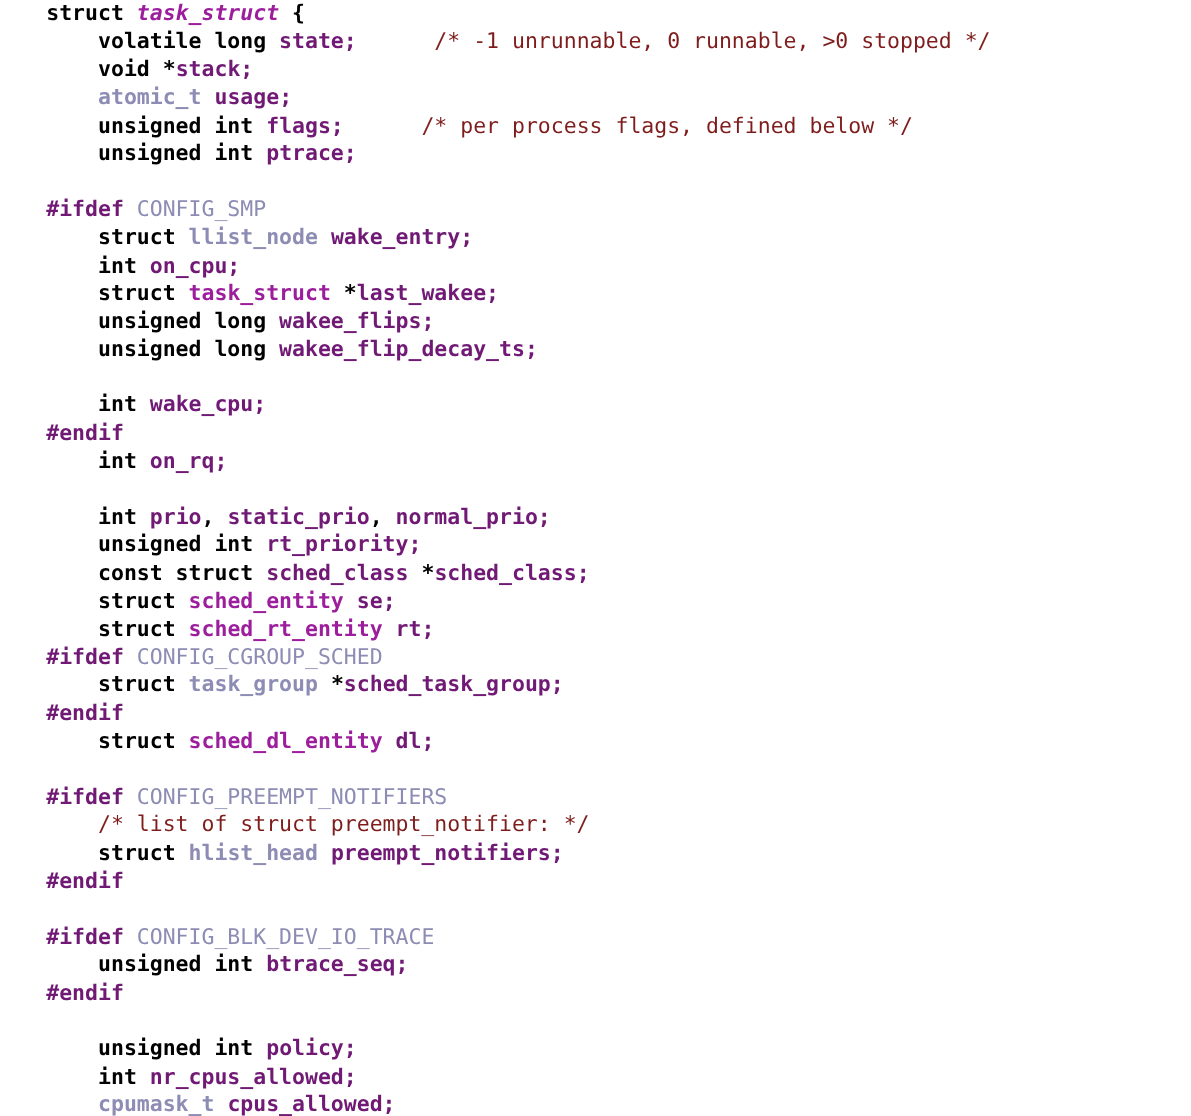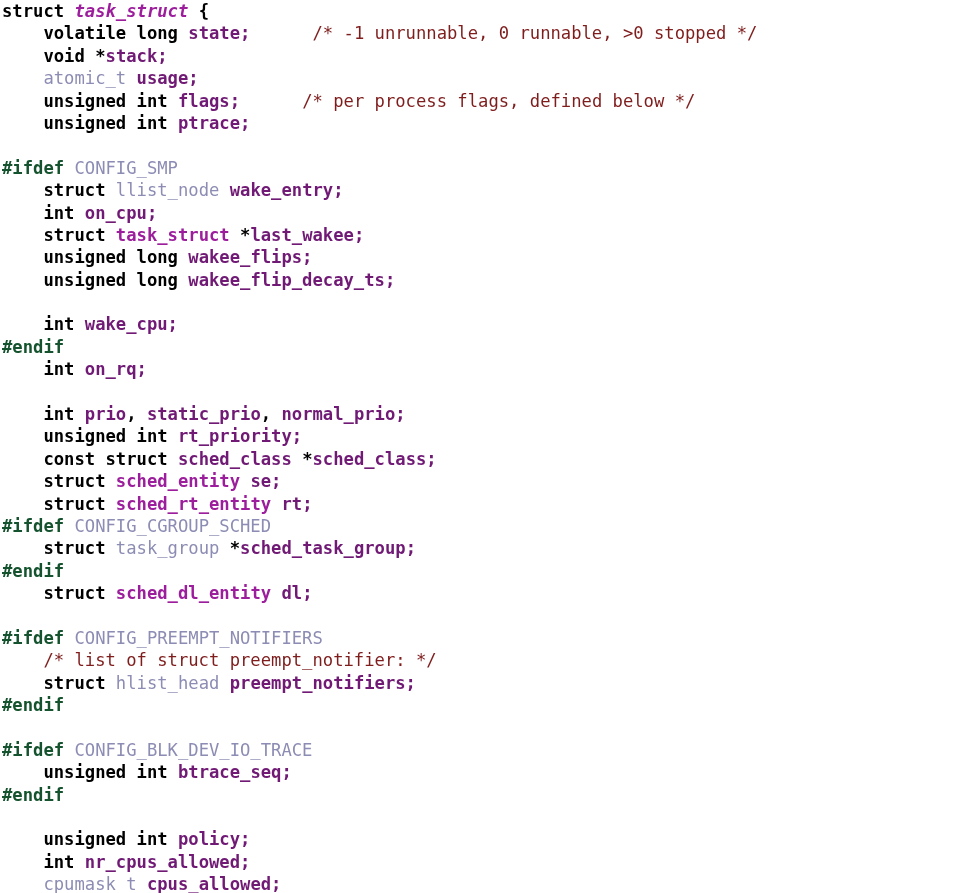--- a/index.html
+++ b/index.html
@@ -23,28 +23,29 @@
     line-height: 22.4px;
     letter-spacing: 0px;
     white-space: pre;
     color: #000000;
     -webkit-font-smoothing: none;
   }
   .ln {
     display: block;
     height: 22.4px;
     white-space: pre;
+    margin-left: 35px;
   }
   
   .kw      { color: #000000; font-weight: bold; }   
-  .pp      { color: #14532d; font-weight: bold; }   
+  .pp      { color: #701a75; font-weight: bold; }   
   .macro   { color: #8c8cb4; font-weight: normal; } 
   .type    { color: #9c1e9c; font-weight: bold; }   
   .typei   { color: #9c1e9c; font-weight: bold; font-style: italic; }
-  .utype   { color: #8c8cb4; font-weight: normal; text-align: right; } 
+  .utype   { color: #8c8cb4; font-weight: bold; text-align: right; } 
   .id      { color: #701a75; font-weight: bold; }   
   .cm      { color: #7f1d1d; font-weight: normal; } 
   .op      { color: #000000; font-weight: bold; }   
   .pl      { color: #000000; font-weight: bold; }
 </style>
 </head>
 <body>
 
 <pre id="code"><span class="ln"><span class="kw">struct</span><span class="pl"> </span><span class="typei">task_struct</span><span class="pl"> {</span></span><span class="ln"><span class="pl">    </span><span class="kw">volatile long</span><span class="pl"> </span><span class="id">state;</span><span class="pl">      </span><span class="cm">/* -1 unrunnable, 0 runnable, &gt;0 stopped */</span></span><span class="ln"><span class="pl">    </span><span class="kw">void</span><span class="pl"> </span><span class="op">*</span><span class="id">stack;</span></span><span class="ln"><span class="pl">    </span><span class="utype">atomic_t</span><span class="pl"> </span><span class="id">usage;</span></span><span class="ln"><span class="pl">    </span><span class="kw">unsigned int</span><span class="pl"> </span><span class="id">flags;</span><span class="pl">      </span><span class="cm">/* per process flags, defined below */</span></span><span class="ln"><span class="pl">    </span><span class="kw">unsigned int</span><span class="pl"> </span><span class="id">ptrace;</span></span><span class="ln">&nbsp;</span><span class="ln"><span class="pp">#ifdef</span><span class="pl"> </span><span class="macro">CONFIG_SMP</span></span><span class="ln"><span class="pl">    </span><span class="kw">struct</span><span class="pl"> </span><span class="utype">llist_node</span><span class="pl"> </span><span class="id">wake_entry;</span></span><span class="ln"><span class="pl">    </span><span class="kw">int</span><span class="pl"> </span><span class="id">on_cpu;</span></span><span class="ln"><span class="pl">    </span><span class="kw">struct</span><span class="pl"> </span><span class="type">task_struct</span><span class="pl"> </span><span class="op">*</span><span class="id">last_wakee;</span></span><span class="ln"><span class="pl">    </span><span class="kw">unsigned long</span><span class="pl"> </span><span class="id">wakee_flips;</span></span><span class="ln"><span class="pl">    </span><span class="kw">unsigned long</span><span class="pl"> </span><span class="id">wakee_flip_decay_ts;</span></span><span class="ln">&nbsp;</span><span class="ln"><span class="pl">    </span><span class="kw">int</span><span class="pl"> </span><span class="id">wake_cpu;</span></span><span class="ln"><span class="pp">#endif</span></span><span class="ln"><span class="pl">    </span><span class="kw">int</span><span class="pl"> </span><span class="id">on_rq;</span></span><span class="ln">&nbsp;</span><span class="ln"><span class="pl">    </span><span class="kw">int</span><span class="pl"> </span><span class="id">prio</span><span class="pl">, </span><span class="id">static_prio</span><span class="pl">, </span><span class="id">normal_prio;</span></span><span class="ln"><span class="pl">    </span><span class="kw">unsigned int</span><span class="pl"> </span><span class="id">rt_priority;</span></span><span class="ln"><span class="pl">    </span><span class="kw">const struct</span><span class="pl"> </span><span class="id">sched_class</span><span class="pl"> </span><span class="op">*</span><span class="id">sched_class;</span></span><span class="ln"><span class="pl">    </span><span class="kw">struct</span><span class="pl"> </span><span class="type">sched_entity</span><span class="pl"> </span><span class="id">se;</span></span><span class="ln"><span class="pl">    </span><span class="kw">struct</span><span class="pl"> </span><span class="type">sched_rt_entity</span><span class="pl"> </span><span class="id">rt;</span></span><span class="ln"><span class="pp">#ifdef</span><span class="pl"> </span><span class="macro">CONFIG_CGROUP_SCHED</span></span><span class="ln"><span class="pl">    </span><span class="kw">struct</span><span class="pl"> </span><span class="utype">task_group</span><span class="pl"> </span><span class="op">*</span><span class="id">sched_task_group;</span></span><span class="ln"><span class="pp">#endif</span></span><span class="ln"><span class="pl">    </span><span class="kw">struct</span><span class="pl"> </span><span class="type">sched_dl_entity</span><span class="pl"> </span><span class="id">dl;</span></span><span class="ln">&nbsp;</span><span class="ln"><span class="pp">#ifdef</span><span class="pl"> </span><span class="macro">CONFIG_PREEMPT_NOTIFIERS</span></span><span class="ln"><span class="pl">    </span><span class="cm">/* list of struct preempt_notifier: */</span></span><span class="ln"><span class="pl">    </span><span class="kw">struct</span><span class="pl"> </span><span class="utype">hlist_head</span><span class="pl"> </span><span class="id">preempt_notifiers;</span></span><span class="ln"><span class="pp">#endif</span></span><span class="ln">&nbsp;</span><span class="ln"><span class="pp">#ifdef</span><span class="pl"> </span><span class="macro">CONFIG_BLK_DEV_IO_TRACE</span></span><span class="ln"><span class="pl">    </span><span class="kw">unsigned int</span><span class="pl"> </span><span class="id">btrace_seq;</span></span><span class="ln"><span class="pp">#endif</span></span><span class="ln">&nbsp;</span><span class="ln"><span class="pl">    </span><span class="kw">unsigned int</span><span class="pl"> </span><span class="id">policy;</span></span><span class="ln"><span class="pl">    </span><span class="kw">int</span><span class="pl"> </span><span class="id">nr_cpus_allowed;</span></span><span class="ln"><span class="pl">    </span><span class="utype">cpumask_t</span><span class="pl"> </span><span class="id">cpus_allowed;</span></span></pre>
 

